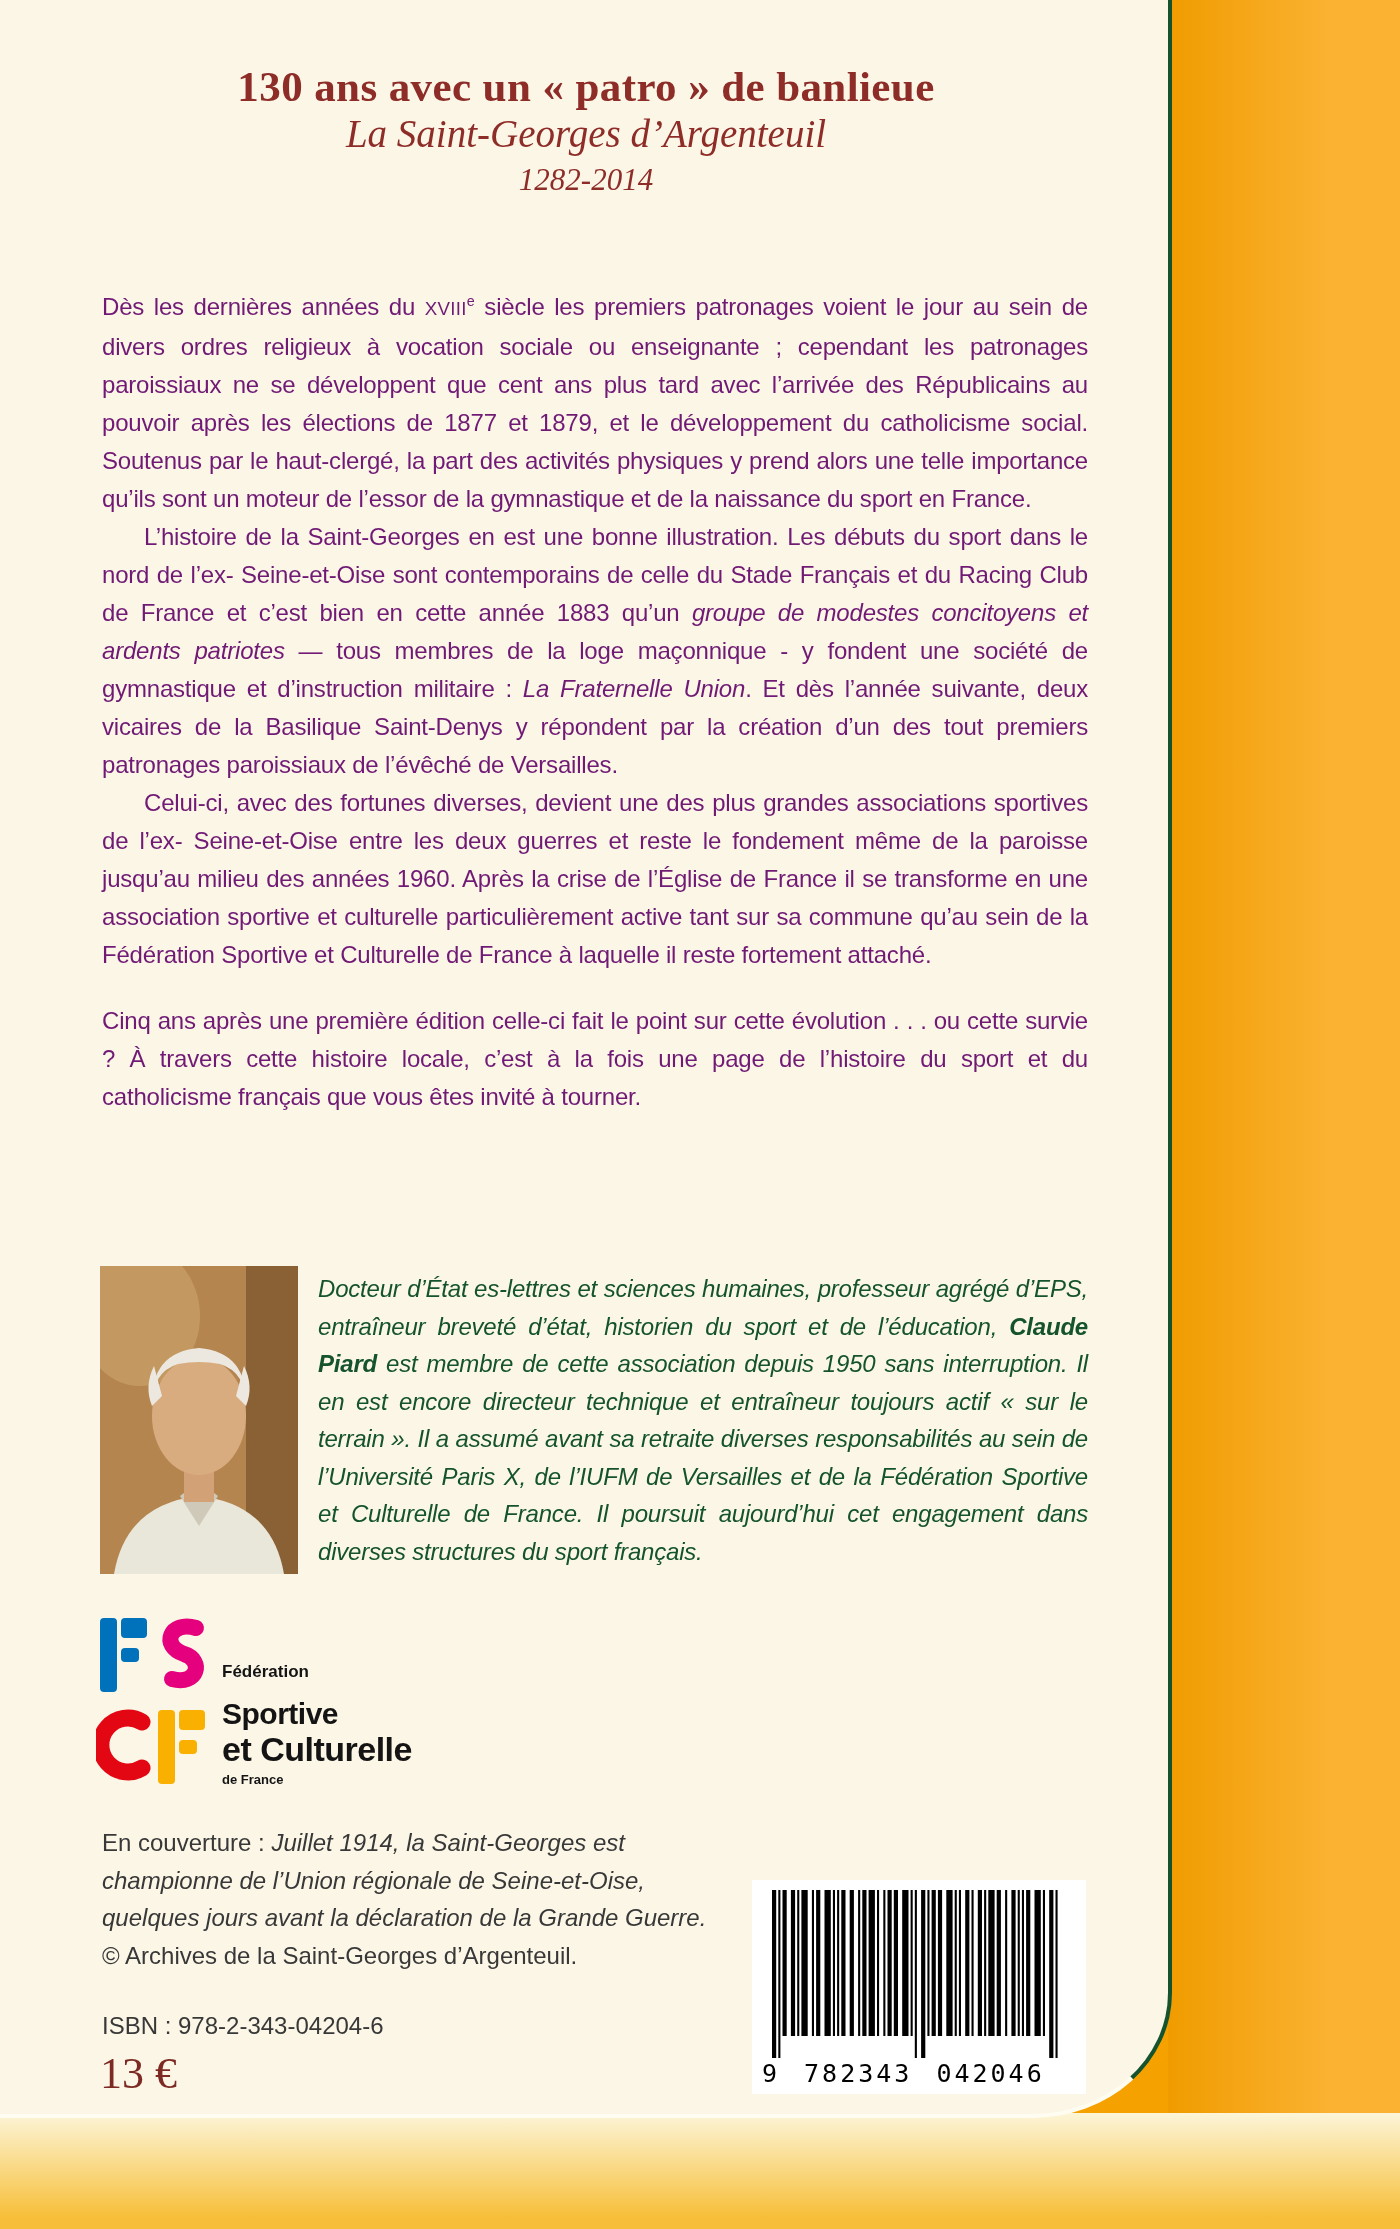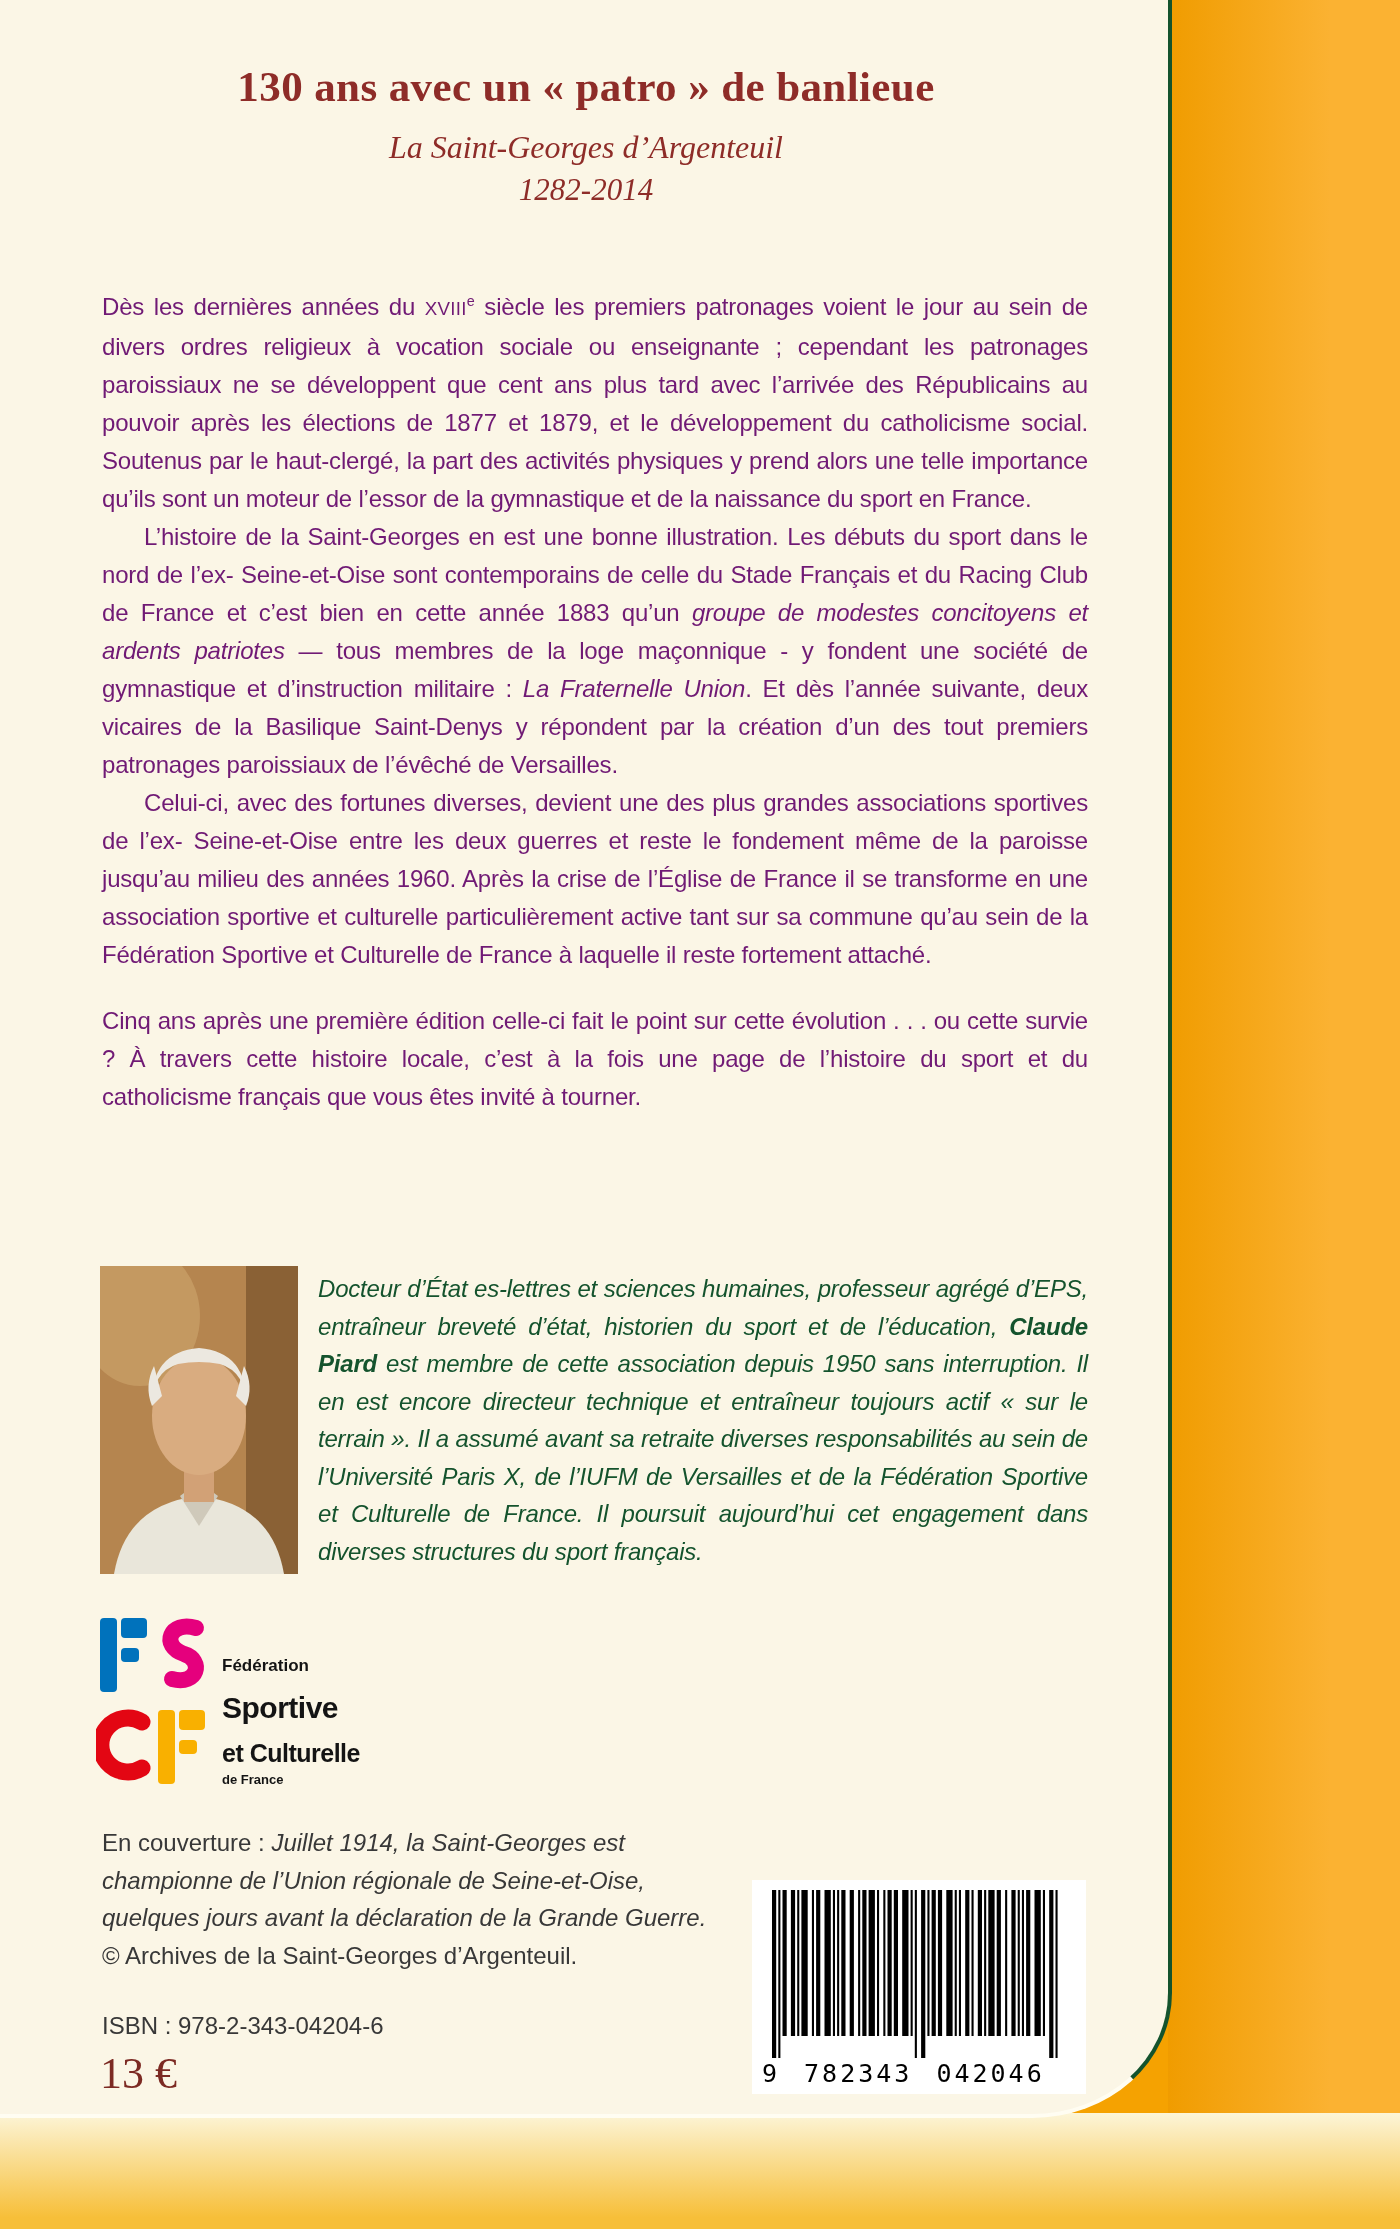--- a/index.html
+++ b/index.html
@@ -20,21 +20,21 @@
   }
   .main-panel{
     position:absolute;left:0;top:0;width:1172px;height:2118px;
     background:#FBF6E6;
     border-right:4px solid #14532d;
     border-bottom:4px solid #FFFDF2;
     border-bottom-right-radius:140px 125px;
   }
   .heading{position:absolute;left:90px;top:62px;width:992px;text-align:center;color:#8E2C28}
   .title{font-family:"Liberation Serif",serif;font-weight:700;font-size:43px;letter-spacing:.4px}
-  .subtitle{font-family:"Liberation Serif",serif;font-style:italic;font-size:32px;margin-top:18px}
+  .subtitle{font-family:"Liberation Serif",serif;font-style:italic;font-size:39px;}
   .years{font-family:"Liberation Serif",serif;font-style:italic;font-size:31px;margin-top:6px}
 
   .synopsis{
     position:absolute;left:102px;top:282px;width:986px;
     font-size:24px;line-height:38px;color:#701a75;
     text-align:justify;letter-spacing:-.2px;
   }
   .synopsis p.indent{text-indent:42px}
   .synopsis p.gap{margin-top:28px}
   .italic{font-style:italic}
@@ -46,21 +46,21 @@
   .author-bio{
     position:absolute;left:318px;top:1270px;width:770px;
     font-size:24px;line-height:37.5px;font-style:italic;color:#14532d;text-align:justify;letter-spacing:-.2px;
   }
 
   .fscf{position:absolute;left:96px;top:1616px;display:flex;align-items:flex-end}
   .fscf-glyphs{display:block}
   .fscf-text{margin-left:14px;padding-bottom:2px;color:#141414;line-height:1}
   .fscf-fed{font-size:17px;font-weight:700;margin-bottom:19px}
   .fscf-name{font-size:30px;font-weight:700;letter-spacing:-.5px}
-  .fscf-name2{font-size:25px;font-weight:700;letter-spacing:-.5px;margin-top:18px}
+  .fscf-name2{font-size:34px;font-weight:700;letter-spacing:-.5px;margin-top:3px}
   .fscf-fr{font-size:13px;font-weight:700;margin-top:7px}
 
   .cover-note{position:absolute;left:102px;top:1824px;width:640px;font-size:24px;line-height:37.5px;color:#383838}
   .isbn{position:absolute;left:102px;top:2012px;font-size:24px;color:#383838}
   .price{position:absolute;left:100px;top:2048px;font-family:"Liberation Serif",serif;font-size:44px;color:#7C2A23}
 
   .barcode{position:absolute;left:752px;top:1880px;width:334px;height:214px;background:#ffffff}
   .barcode .bars{position:absolute;left:12px;top:10px}
   .barcode .bars rect{fill:#000}
   .barcode-digits{

